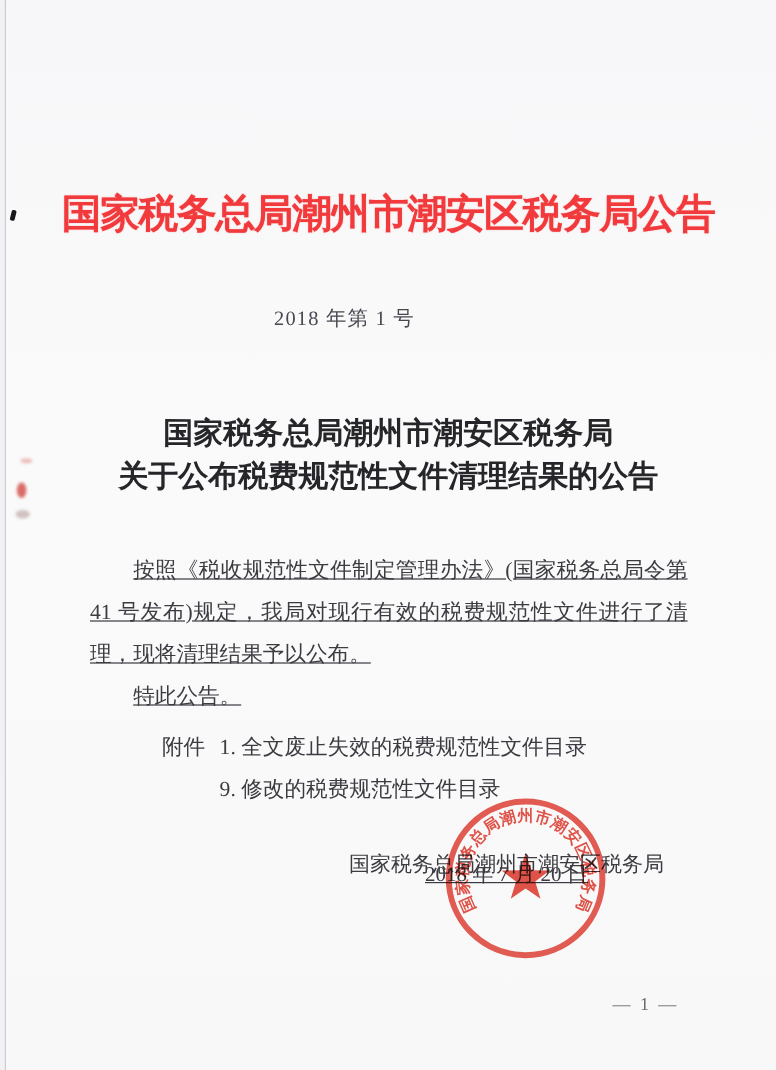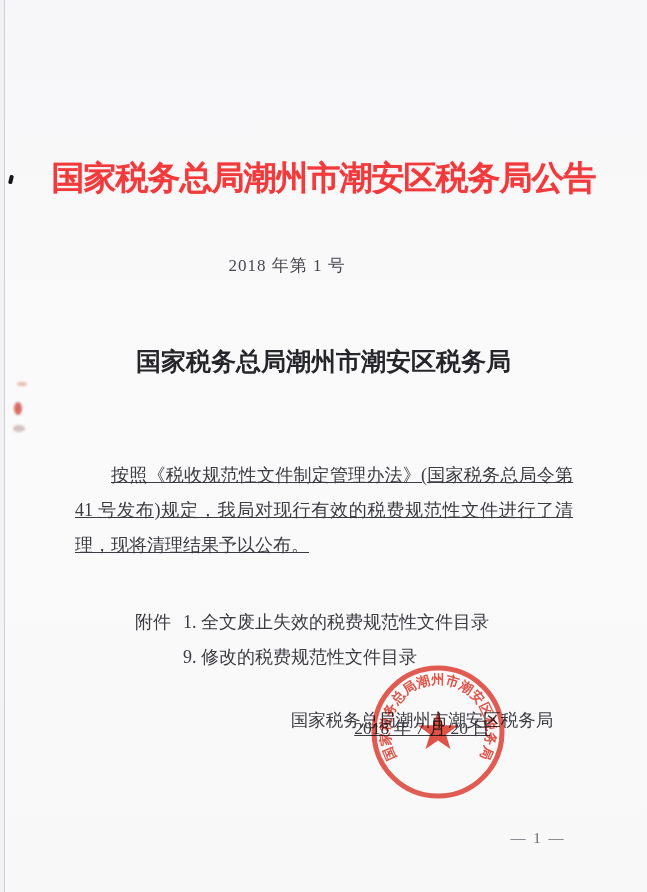--- a/index.html
+++ b/index.html
@@ -118,24 +118,26 @@
   <div class="smudge smudge-1"></div>
   <div class="smudge smudge-2"></div>
   <div class="smudge smudge-3"></div>
 
   <div class="red-header-title">国家税务总局潮州市潮安区税务局公告</div>
 
   <div class="doc-number">2018 年第 1 号</div>
 
   <div class="doc-title">
     <div>国家税务总局潮州市潮安区税务局</div>
+    <div>关于公布税费规范性文件清理结果的公告</div>
   </div>
 
   <div class="body-block">
     <p>按照《税收规范性文件制定管理办法》(国家税务总局令第 41 号发布)规定，我局对现行有效的税费规范性文件进行了清理，现将清理结果予以公布。</p>
+    <p>特此公告。</p>
   </div>
 
   <div class="attachments">
     <div class="att-row">
       <span class="att-label">附件</span>
       <span>1. 全文废止失效的税费规范性文件目录</span>
     </div>
     <div class="att-row">
       <span class="att-label hidden-label">附件</span>
       <span>9. 修改的税费规范性文件目录</span>

